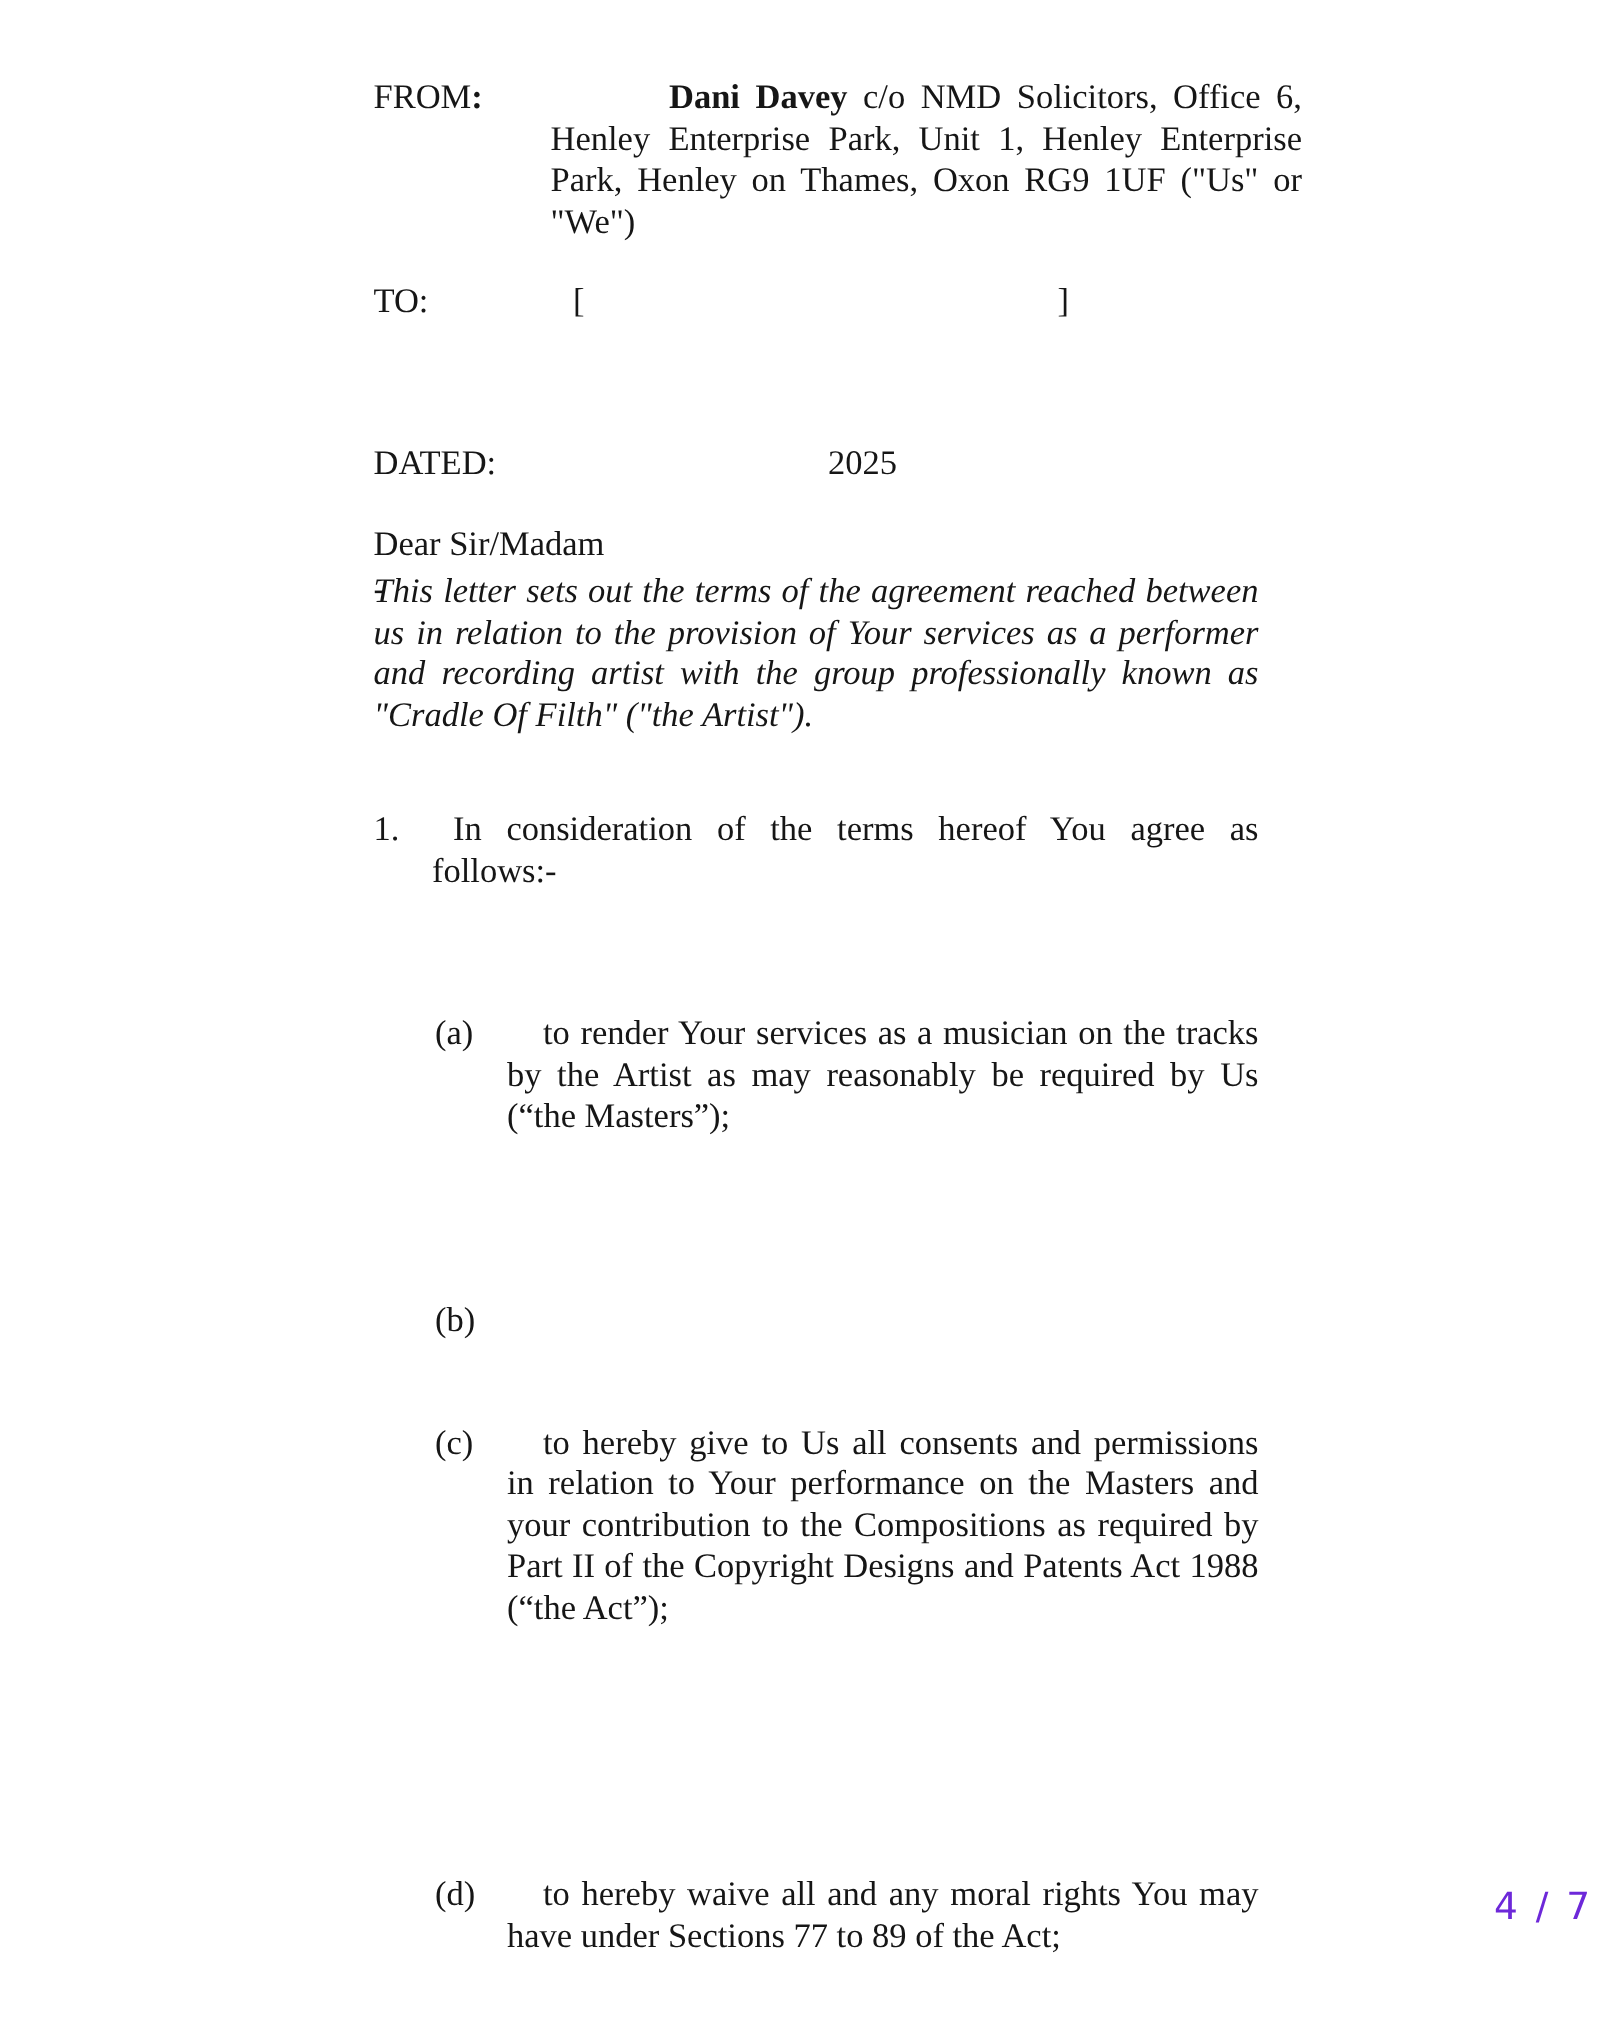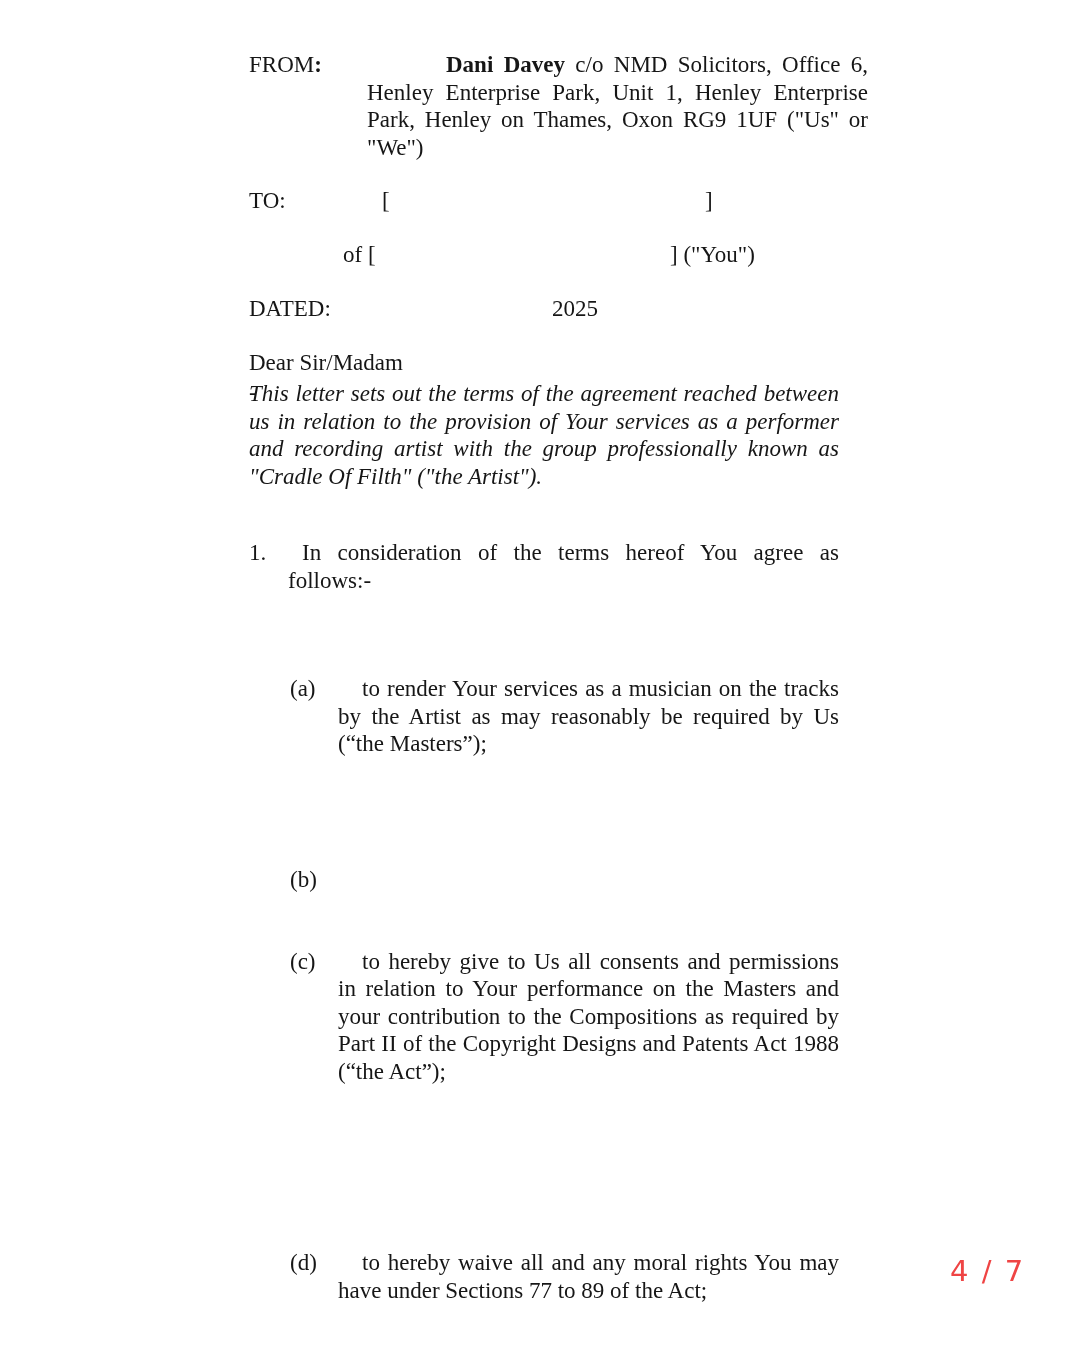--- a/index.html
+++ b/index.html
@@ -50,49 +50,45 @@
   .t-dash  { top: 379px; }
   .t-intro { top: 380px; font-style: italic; }
   .t-c1    { top: 539px; }
   .t-a     { top: 620px; }
   .t-b     { top: 728px; }
   .t-c     { top: 810px; }
   .t-d     { top: 974px; }
 
   .pagenum {
     position: absolute;
-    left: 950px;
+    left: 996px;
     top: 1253px;
     font-family: "DejaVu Sans", "Liberation Sans", sans-serif;
-    font-size: 29px;
+    font-size: 25px;
     line-height: 36px;
     letter-spacing: 2px;
-    color: #ef4444;
+    color: #6d28d9;
   }
 </style>
 </head>
 <body>
 
 <div class="page">
 
   <div class="blk t-from">
     <span class="lbl"><span>FROM</span><span class="bold">:</span></span>
     <div class="from-val"><span class="bold">Dani Davey</span><span> c/o NMD Solicitors, Office 6, Henley Enterprise Park, Unit 1, Henley Enterprise Park, Henley on Thames, Oxon RG9 1UF ("Us" or "We")</span></div>
   </div>
 
   <div class="blk row t-to">
     <span class="lbl">TO:</span>
     <span class="abs x133">[</span>
     <span class="abs x456">]</span>
   </div>
 
-  <div class="blk row t-of">
-    <span class="abs x94">of [</span>
-    <span class="abs x421">] ("You")</span>
-  </div>
 
   <div class="blk row t-dated">
     <span class="lbl">DATED:</span>
     <span class="abs x303">2025</span>
   </div>
 
   <div class="blk t-dear">
     <span>Dear Sir/Madam</span>
   </div>
 

